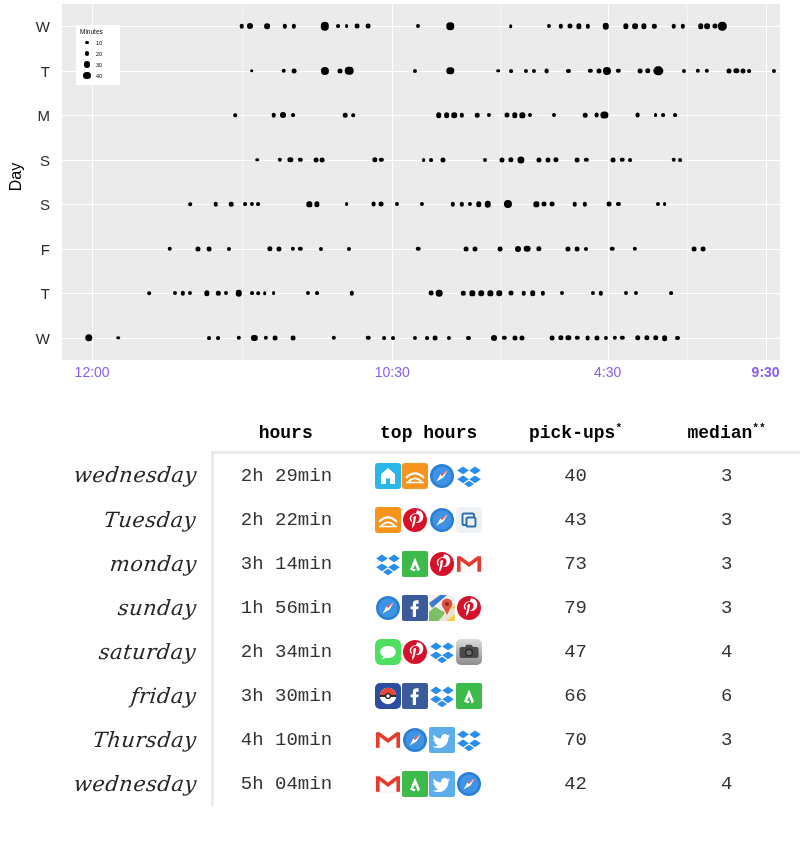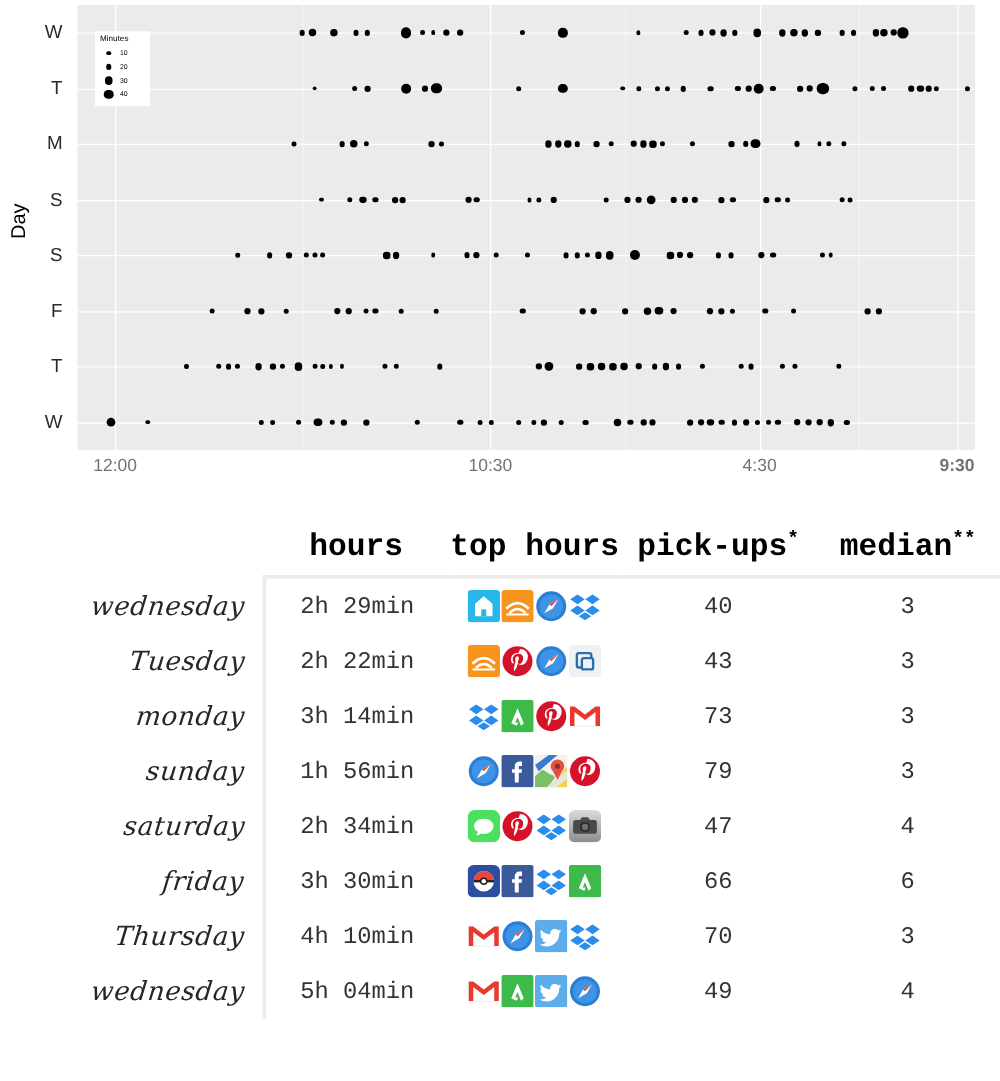--- a/index.html
+++ b/index.html
@@ -77,21 +77,21 @@
     text-align: center;
     font-size: 16px;
     color: #000;
     transform: rotate(-90deg);
   }
   .x-tick-label {
     position: absolute;
     top: 364px;
     transform: translateX(-50%);
     font-size: 14px;
-    color: #737373;
+    color: #8b5cf6;
     white-space: nowrap;
   }
   #x-axis-title {
     position: absolute;
     left: 0; right: 0;
     top: 384px;
     text-align: center;
     font-size: 17px;
     color: #000;
   }
@@ -139,21 +139,21 @@
     left: 0; top: 408px;
     width: 800px; height: 457px;
   }
   #tbl {
     width: 800px;
     border-collapse: collapse;
   }
   #tbl th {
     font-family: "Liberation Mono", monospace;
     font-weight: bold;
-    font-size: 25px;
+    font-size: 18px;
     color: #000;
     padding: 14px 0 8px 0;
     border-bottom: 3px solid #ececec;
   }
   #tbl th.c-day { border-bottom: none; }
   #tbl td {
     padding: 0;
     height: 44px;
     vertical-align: middle;
   }
@@ -771,19 +771,19 @@
                   <path d="M21 8.6 c-.6.3-1.3.5-2 .6 .7-.4 1.2-1.1 1.5-1.9 -.7.4-1.4.7-2.2.9 -.6-.7-1.6-1.1-2.6-1.1 -2 0-3.6 1.6-3.6 3.6 0 .3 0 .6.1.8 -3-.15-5.6-1.6-7.4-3.8 -.3.5-.5 1.1-.5 1.8 0 1.2.6 2.3 1.6 2.9 -.6 0-1.1-.2-1.6-.4 0 1.7 1.2 3.2 2.9 3.5 -.3.1-.6.1-.9.1 -.2 0-.4 0-.6-.05 .5 1.4 1.8 2.4 3.4 2.5 -1.2 1-2.8 1.5-4.5 1.5 -.3 0-.6 0-.9-.05 1.6 1 3.5 1.6 5.5 1.6 6.6 0 10.2-5.5 10.2-10.2 v-.5 c.7-.5 1.3-1.1 1.8-1.8 z" fill="#ffffff"></path>
                 </svg></span>
               <span class="app"><svg width="26" height="26" viewBox="0 0 26 26">
                   <circle cx="13" cy="13" r="12" fill="#2a7fd4"></circle>
                   <circle cx="13" cy="13" r="9.5" fill="#3f93e4"></circle>
                   <polygon points="18.5,7.5 11.5,11.5 7.5,18.5 14.5,14.5" fill="#ffffff"></polygon>
                   <polygon points="18.5,7.5 11.5,11.5 13,13" fill="#e8453c"></polygon>
                 </svg></span>
             </div>
           </td>
-          <td class="c-pick mono">49</td>
+          <td class="c-pick mono">42</td>
           <td class="c-med mono">4</td>
         </tr>
       </tbody>
   </table>
 
 </div>
 
 </body></html>

